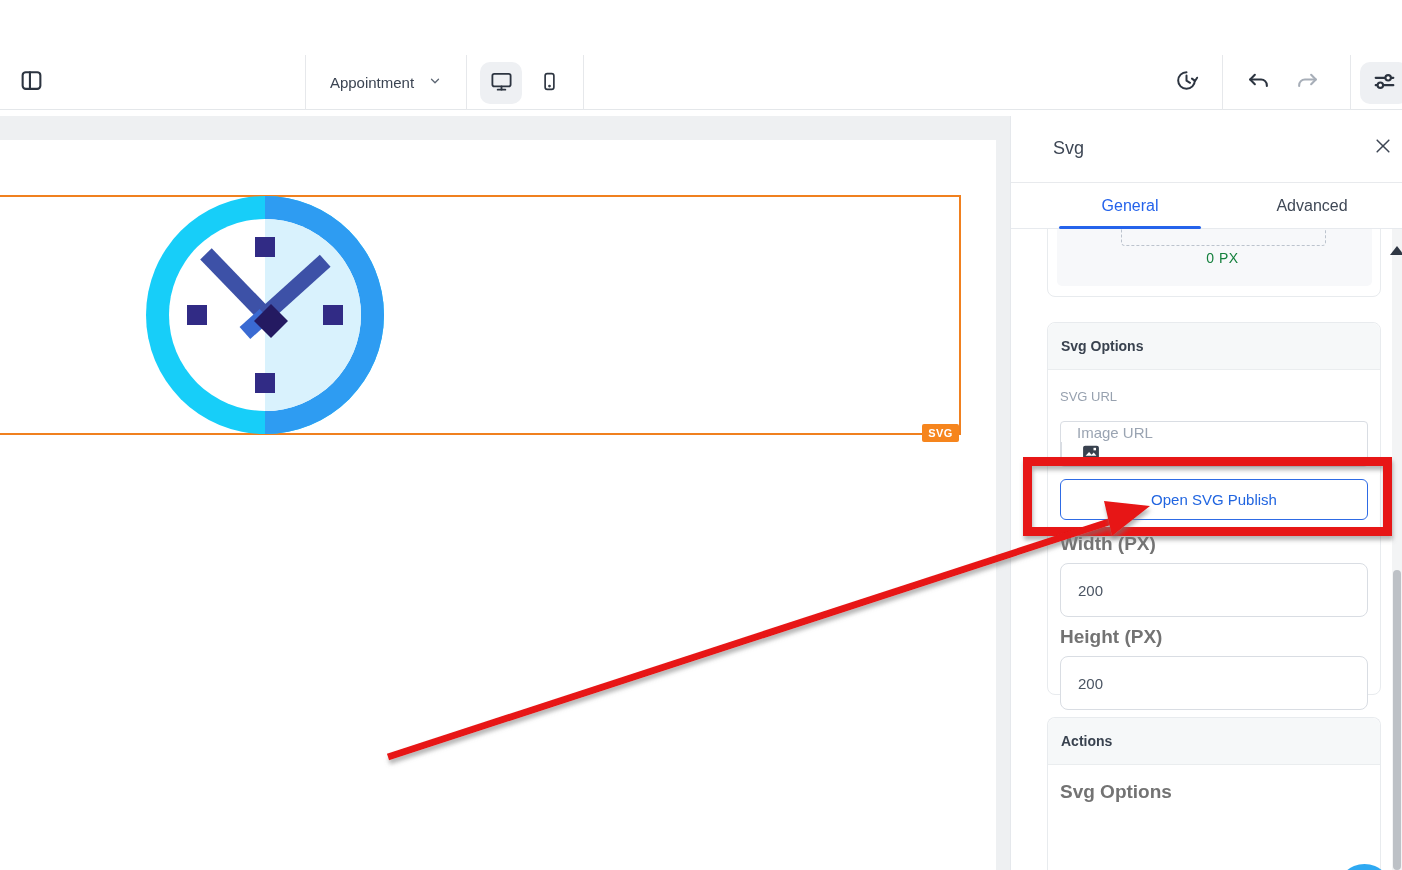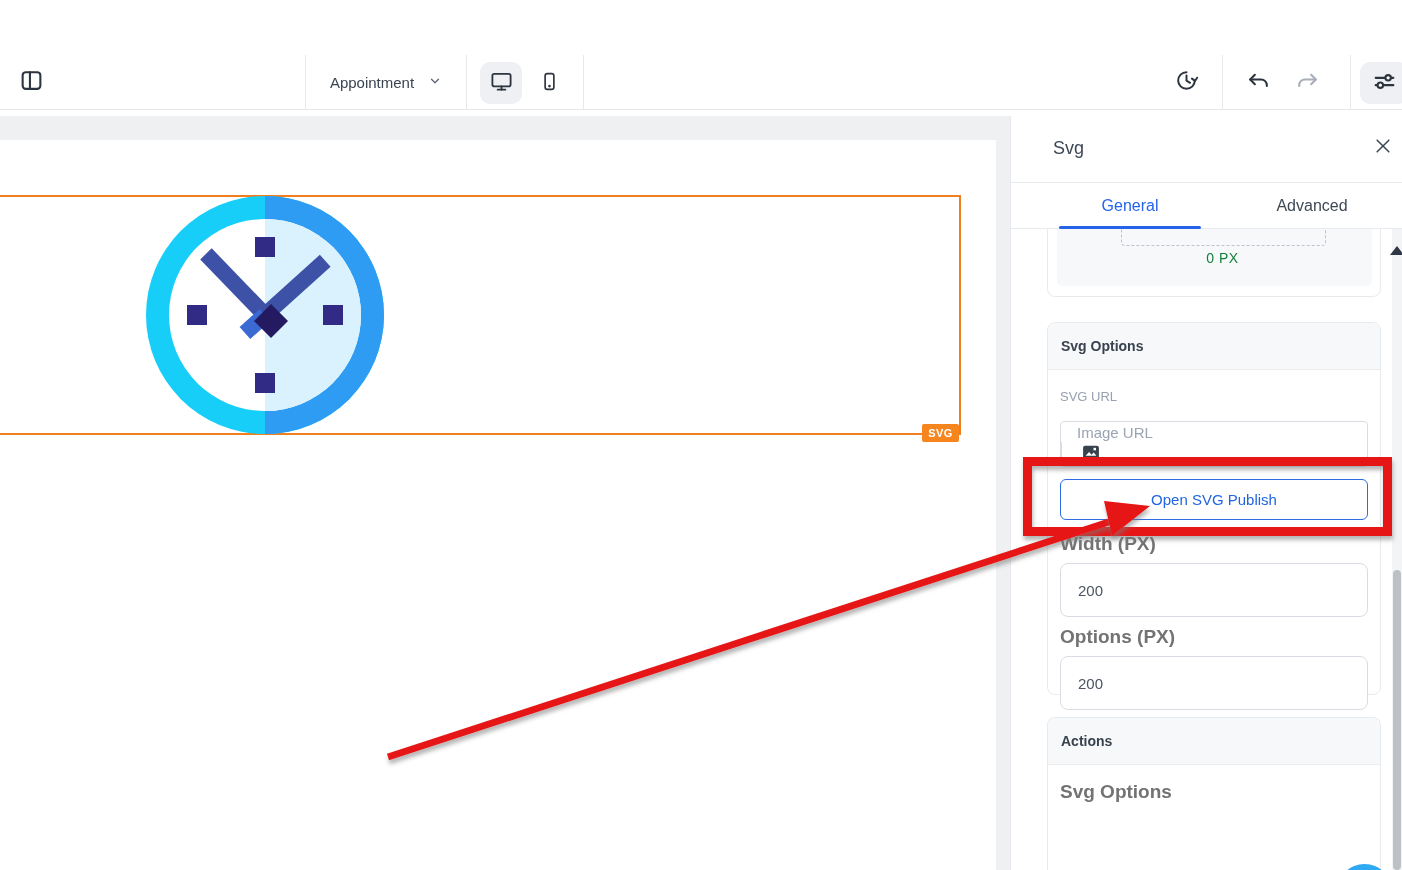--- a/index.html
+++ b/index.html
@@ -236,21 +236,21 @@
                   <rect x="2.5" y="4.5" width="19" height="15" rx="2.5" fill="#39424f"></rect>
                   <path d="M5.5 16.5l4.2-4.4 3 3.1 2.6-2.6 3.2 3.9z" fill="#fff"></path>
                   <rect x="15" y="7" width="3" height="3" fill="#fff"></rect>
                 </svg>
               </span>
             </div>
           </div>
           <button class="editor-btn">Open SVG Publish</button>
           <div class="fld-label-strong" style="margin-top:13px;">Width (PX)</div>
           <input class="text-input" type="text" value="200" style="">
-          <div class="fld-label-strong mt3">Options (PX)</div>
+          <div class="fld-label-strong mt3">Height (PX)</div>
           <input class="text-input" type="text" value="200" style="">
         </div>
       </div>
 
       <div class="card card-actions">
         <div class="card-header">Actions</div>
         <div class="card-body">
           <div class="fld-label-strong" style="margin-top:4px;">Svg Options</div>
         </div>
       </div>

